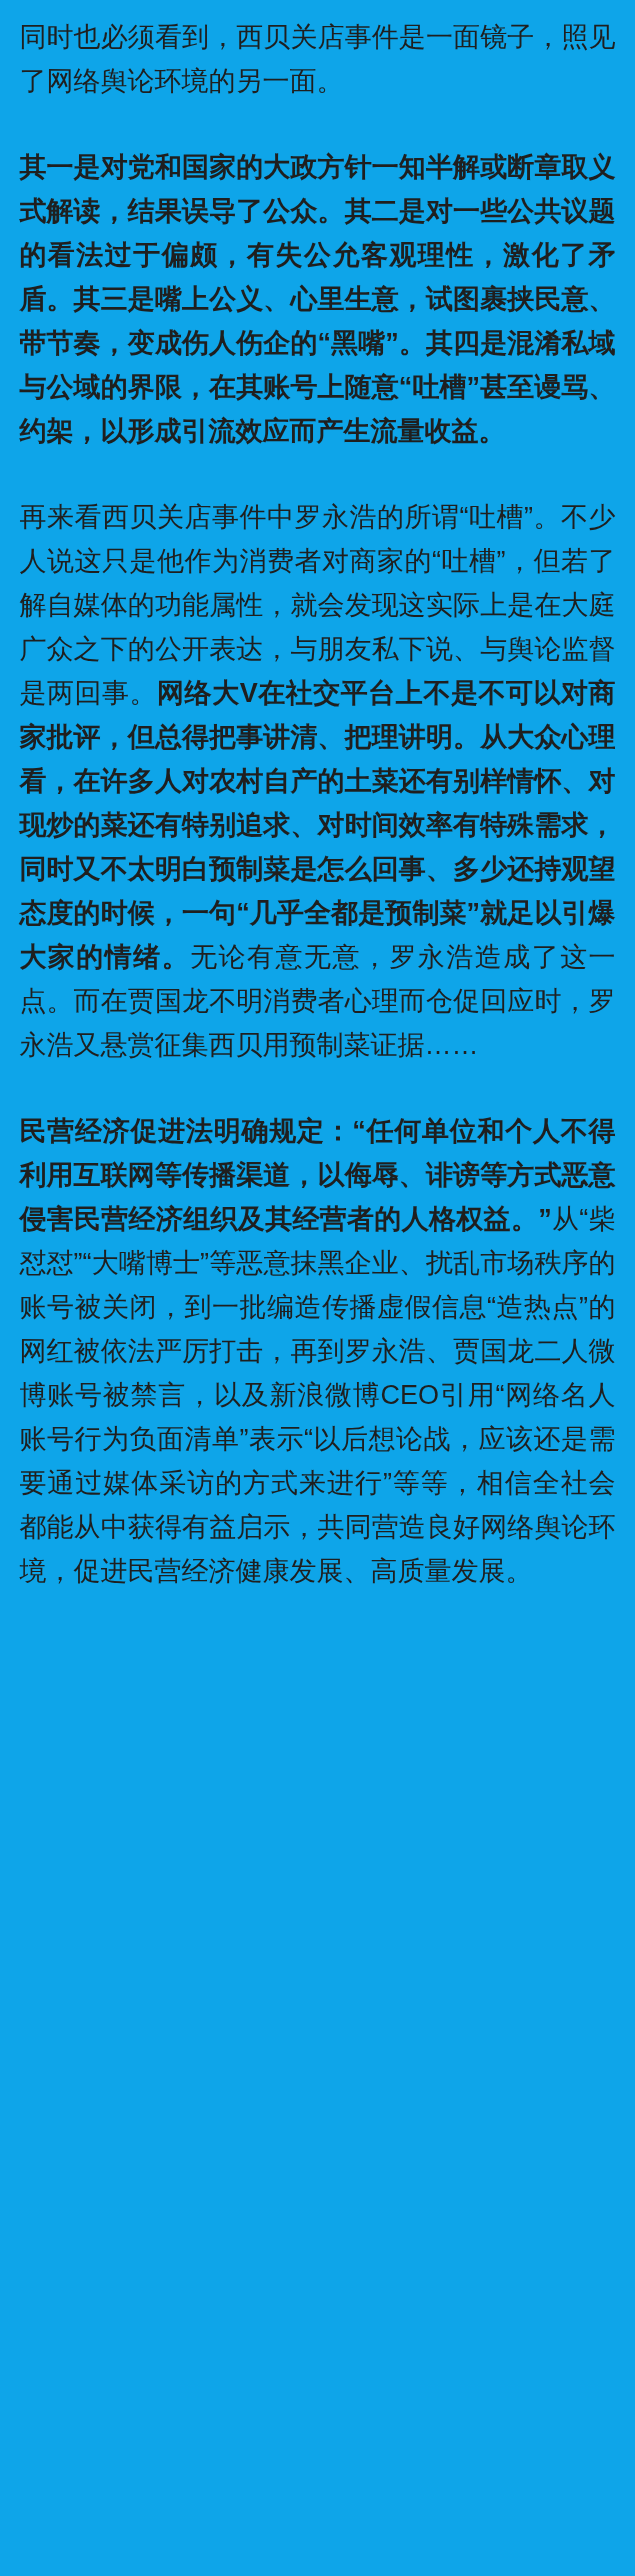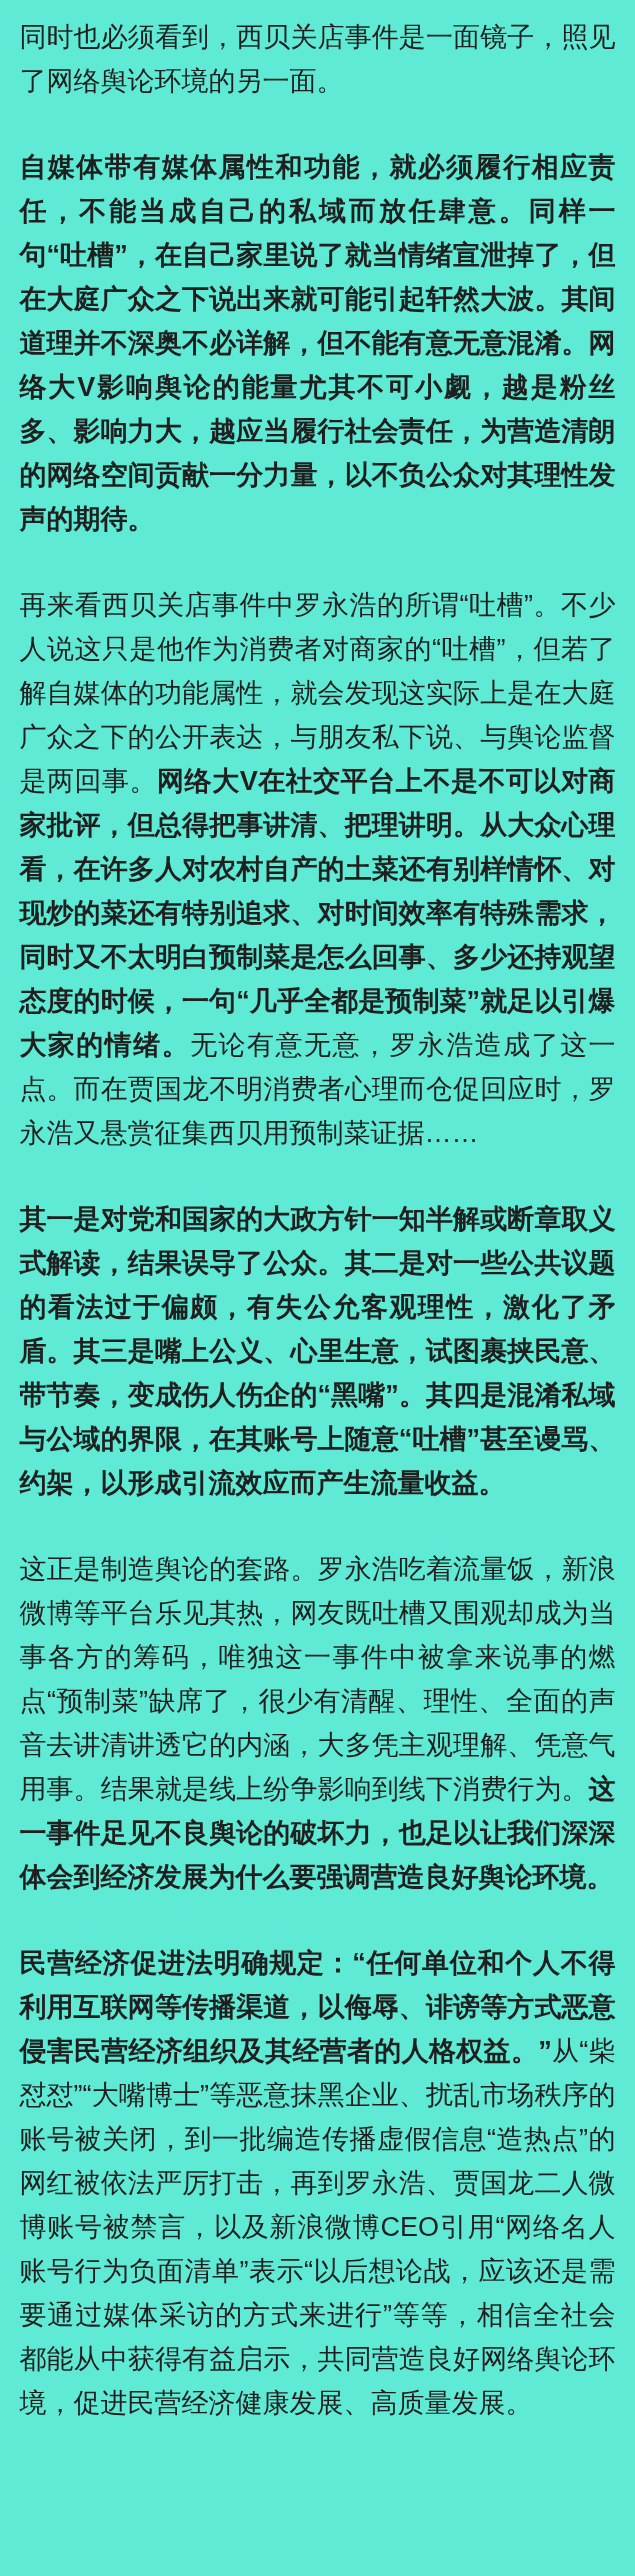--- a/index.html
+++ b/index.html
@@ -10,21 +10,21 @@
     width: 635px;
     min-height: 2576px;
     background: #ffffff;
     box-sizing: border-box;
   }
   .page {
     box-sizing: border-box;
     width: 635px;
     min-height: 2576px;
     padding: 14.7px 19.4px 17.6px 19.4px;
-    background: #5eead4;
+    background: #0ea5e9;
   }
   .article {
     font-family: "Liberation Sans", sans-serif;
     font-size: 27px;
     line-height: 44px;
     color: #1f1f1f;
     text-align: justify;
     word-break: break-all;
   }
   p.para {
@@ -45,36 +45,30 @@
 </head>
 <body>
 
 <main class="page">
   <article class="article">
 
     <p class="para">
       <span class="seg">同时也必须看到，西贝关店事件是一面镜子，照见了网络舆论环境的另一面。</span>
     </p>
 
-    <p class="para">
-      <span class="seg bold">自媒体带有媒体属性和功能，就必须履行相应责任，不能当成自己的私域而放任肆意。同样一句“吐槽”，在自己家里说了就当情绪宣泄掉了，但在大庭广众之下说出来就可能引起轩然大波。其间道理并不深奥不必详解，但不能有意无意混淆。网络大V影响舆论的能量尤其不可小觑，越是粉丝多、影响力大，越应当履行社会责任，为营造清朗的网络空间贡献一分力量，以不负公众对其理性发声的期待。</span>
-    </p>
 
-
-    <p class="para">
-      <span class="seg">再来看西贝关店事件中罗永浩的所谓“吐槽”。不少人说这只是他作为消费者对商家的“吐槽”，但若了解自媒体的功能属性，就会发现这实际上是在大庭广众之下的公开表达，与朋友私下说、与舆论监督是两回事。</span><span class="seg bold">网络大V在社交平台上不是不可以对商家批评，但总得把事讲清、把理讲明。从大众心理看，在许多人对农村自产的土菜还有别样情怀、对现炒的菜还有特别追求、对时间效率有特殊需求，同时又不太明白预制菜是怎么回事、多少还持观望态度的时候，一句“几乎全都是预制菜”就足以引爆大家的情绪。</span><span class="seg">无论有意无意，罗永浩造成了这一点。而在贾国龙不明消费者心理而仓促回应时，罗永浩又悬赏征集西贝用预制菜证据……</span>
-    </p>
 
     <p class="para">
       <span class="seg bold">其一是对党和国家的大政方针一知半解或断章取义式解读，结果误导了公众。其二是对一些公共议题的看法过于偏颇，有失公允客观理性，激化了矛盾。其三是嘴上公义、心里生意，试图裹挟民意、带节奏，变成伤人伤企的“黑嘴”。其四是混淆私域与公域的界限，在其账号上随意“吐槽”甚至谩骂、约架，以形成引流效应而产生流量收益。</span>
     </p>
 
     <p class="para">
-      <span class="seg">这正是制造舆论的套路。罗永浩吃着流量饭，新浪微博等平台乐见其热，网友既吐槽又围观却成为当事各方的筹码，唯独这一事件中被拿来说事的燃点“预制菜”缺席了，很少有清醒、理性、全面的声音去讲清讲透它的内涵，大多凭主观理解、凭意气用事。结果就是线上纷争影响到线下消费行为。</span><span class="seg bold">这一事件足见不良舆论的破坏力，也足以让我们深深体会到经济发展为什么要强调营造良好舆论环境。</span>
+      <span class="seg">再来看西贝关店事件中罗永浩的所谓“吐槽”。不少人说这只是他作为消费者对商家的“吐槽”，但若了解自媒体的功能属性，就会发现这实际上是在大庭广众之下的公开表达，与朋友私下说、与舆论监督是两回事。</span><span class="seg bold">网络大V在社交平台上不是不可以对商家批评，但总得把事讲清、把理讲明。从大众心理看，在许多人对农村自产的土菜还有别样情怀、对现炒的菜还有特别追求、对时间效率有特殊需求，同时又不太明白预制菜是怎么回事、多少还持观望态度的时候，一句“几乎全都是预制菜”就足以引爆大家的情绪。</span><span class="seg">无论有意无意，罗永浩造成了这一点。而在贾国龙不明消费者心理而仓促回应时，罗永浩又悬赏征集西贝用预制菜证据……</span>
     </p>
+
 
     <p class="para">
       <span class="seg bold">民营经济促进法明确规定：“任何单位和个人不得利用互联网等传播渠道，以侮辱、诽谤等方式恶意侵害民营经济组织及其经营者的人格权益。”</span><span class="seg">从“柴怼怼”“大嘴博士”等恶意抹黑企业、扰乱市场秩序的账号被关闭，到一批编造传播虚假信息“造热点”的网红被依法严厉打击，再到罗永浩、贾国龙二人微博账号被禁言，以及新浪微博CEO引用“网络名人账号行为负面清单”表示“以后想论战，应该还是需要通过媒体采访的方式来进行”等等，相信全社会都能从中获得有益启示，共同营造良好网络舆论环境，促进民营经济健康发展、高质量发展。</span>
     </p>
 
   </article>
 </main>
 
 
 </body></html>

